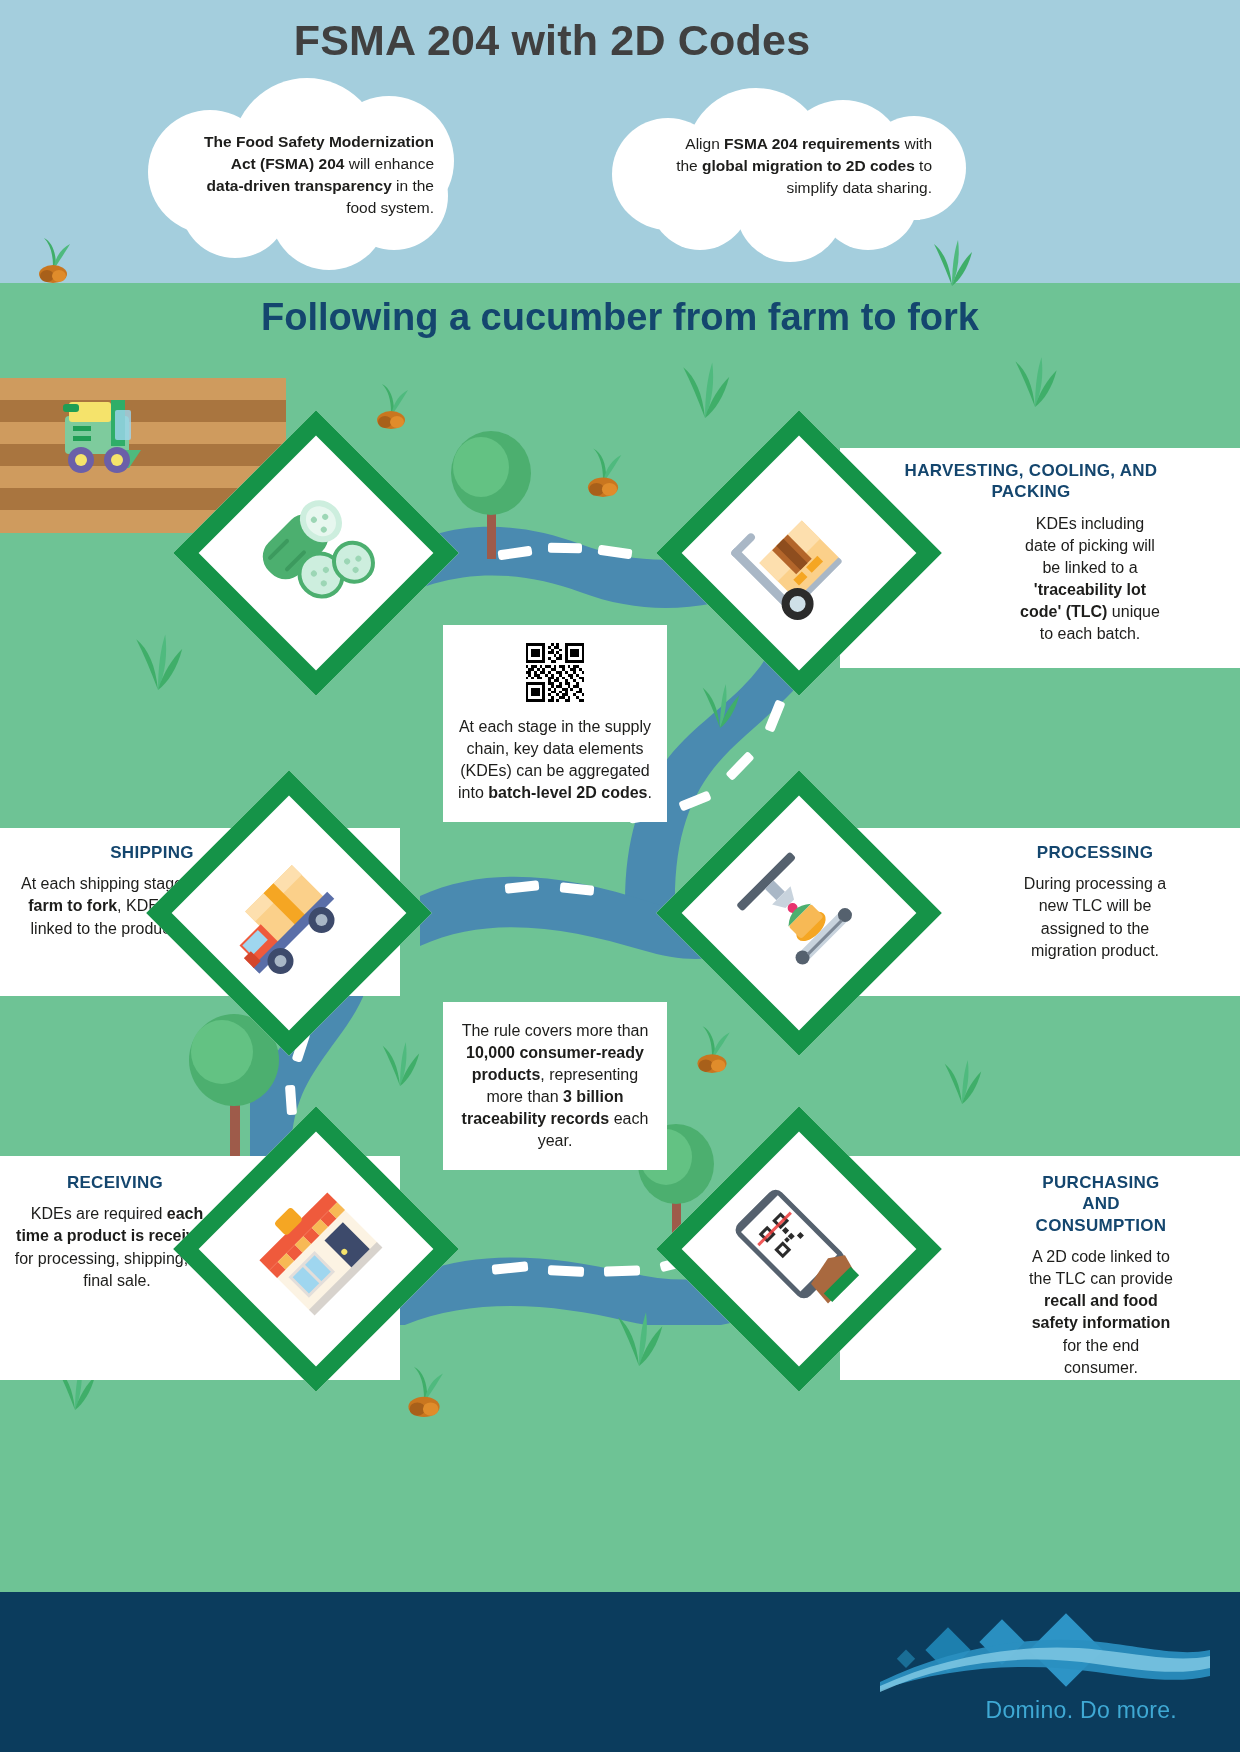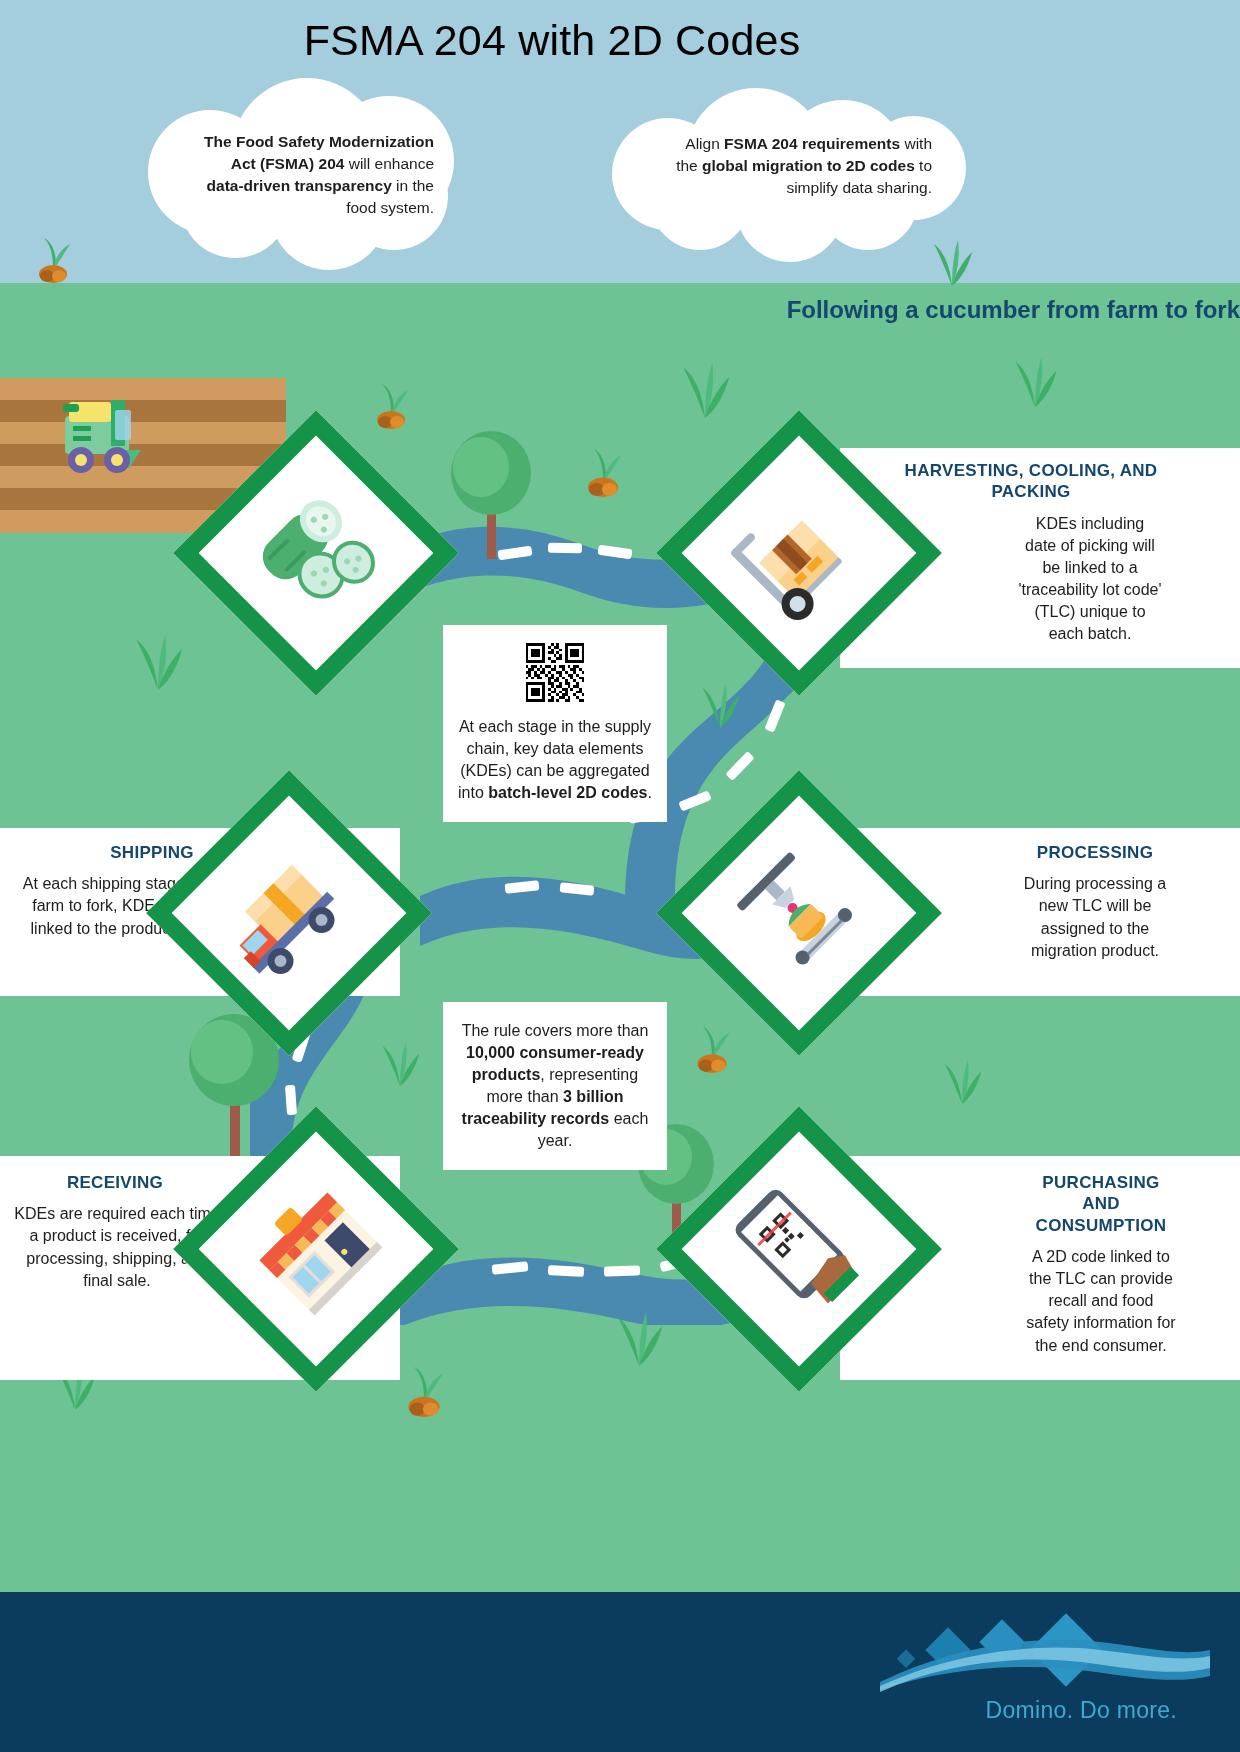--- a/index.html
+++ b/index.html
@@ -11,61 +11,61 @@
   }
   .stage { position: absolute; inset: 0; }
 
   
   .sky {
     position: absolute; left: 0; top: 0; width: 1240px; height: 283px;
     background: #a4cedd;
   }
   .main-title {
     position: absolute; left: 0; top: 16px; width: 1104px;
-    text-align: center; color: #000000;
-    font-size: 43px; font-weight: normal; letter-spacing: .2px;
+    text-align: center; color: #404040;
+    font-size: 43px; font-weight: bold; letter-spacing: .2px;
   }
   .cloud {
     position: absolute; background: #ffffff; border-radius: 50%;
   }
   .cloud-box {
     position: absolute; background: #ffffff;
   }
   .cloud-text {
     position: absolute; text-align: right; color: #1d1d1b;
     font-size: 15.5px; line-height: 1.42; z-index: 6;
   }
   .cloud-text b { font-weight: bold; }
 
   
   .field {
     position: absolute; left: 0; top: 283px; width: 1240px; height: 1309px;
     background: #6ec395;
   }
   .section-title {
     position: absolute; left: 0; top: 296px; width: 1240px;
-    text-align: right; color: #14466e;
-    font-size: 24px; font-weight: bold;
+    text-align: center; color: #14466e;
+    font-size: 38px; font-weight: bold;
   }
 
   
   .farmfield { position: absolute; left: 0; top: 378px; width: 286px; height: 158px; }
   .furrow { position: absolute; left: 0; width: 286px; height: 22.5px; }
 
   
   .panel { position: absolute; background: #ffffff; z-index: 3; }
   .panel-h {
     color: #14466e; font-weight: bold; font-size: 17px;
     text-align: center; line-height: 1.26; letter-spacing: .3px;
   }
   .panel-b {
     color: #1d1d1b; font-size: 16px; text-align: center; line-height: 1.38;
     margin-top: 10px;
   }
-  .panel-b b { font-weight: normal; }
+  .panel-b b { font-weight: bold; }
 
   
   .river { position: absolute; z-index: 1; }
   .dash {
     position: absolute; background: #ffffff; border-radius: 3px; z-index: 2;
   }
 
   
   .diamond {
     position: absolute; z-index: 4;

